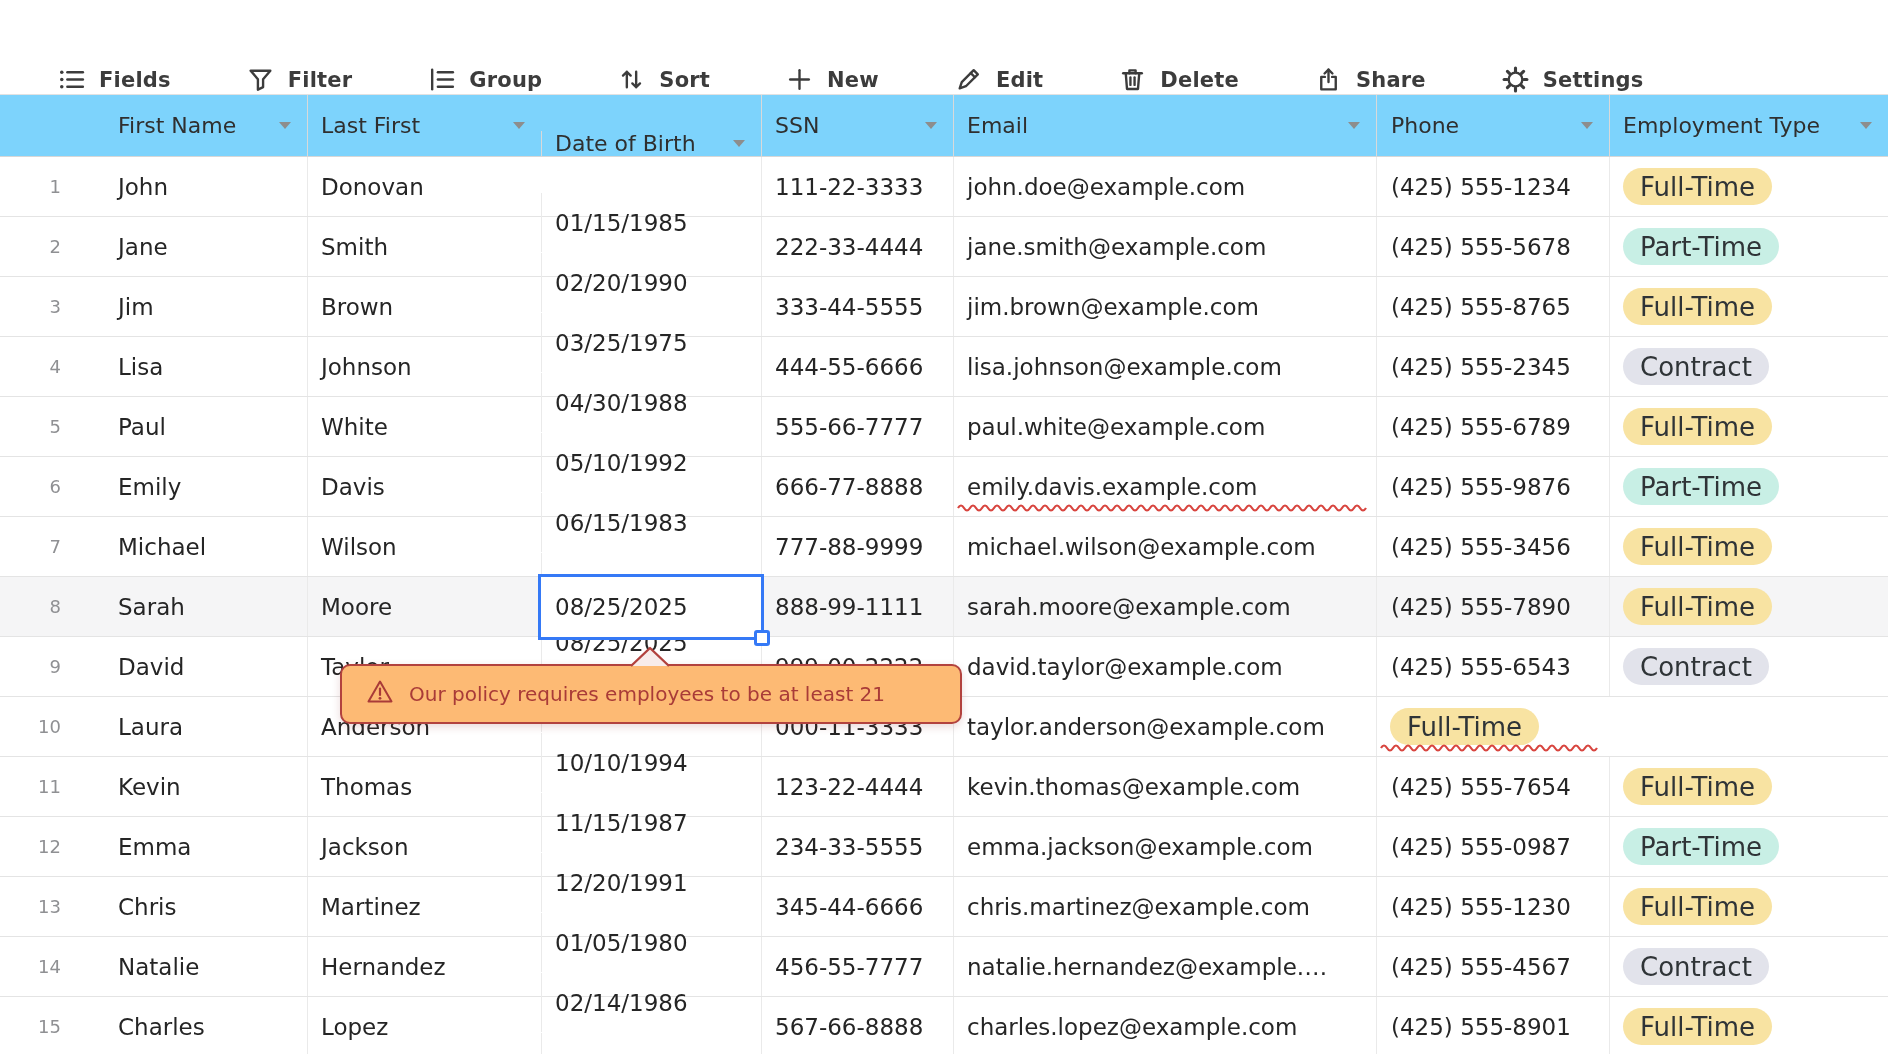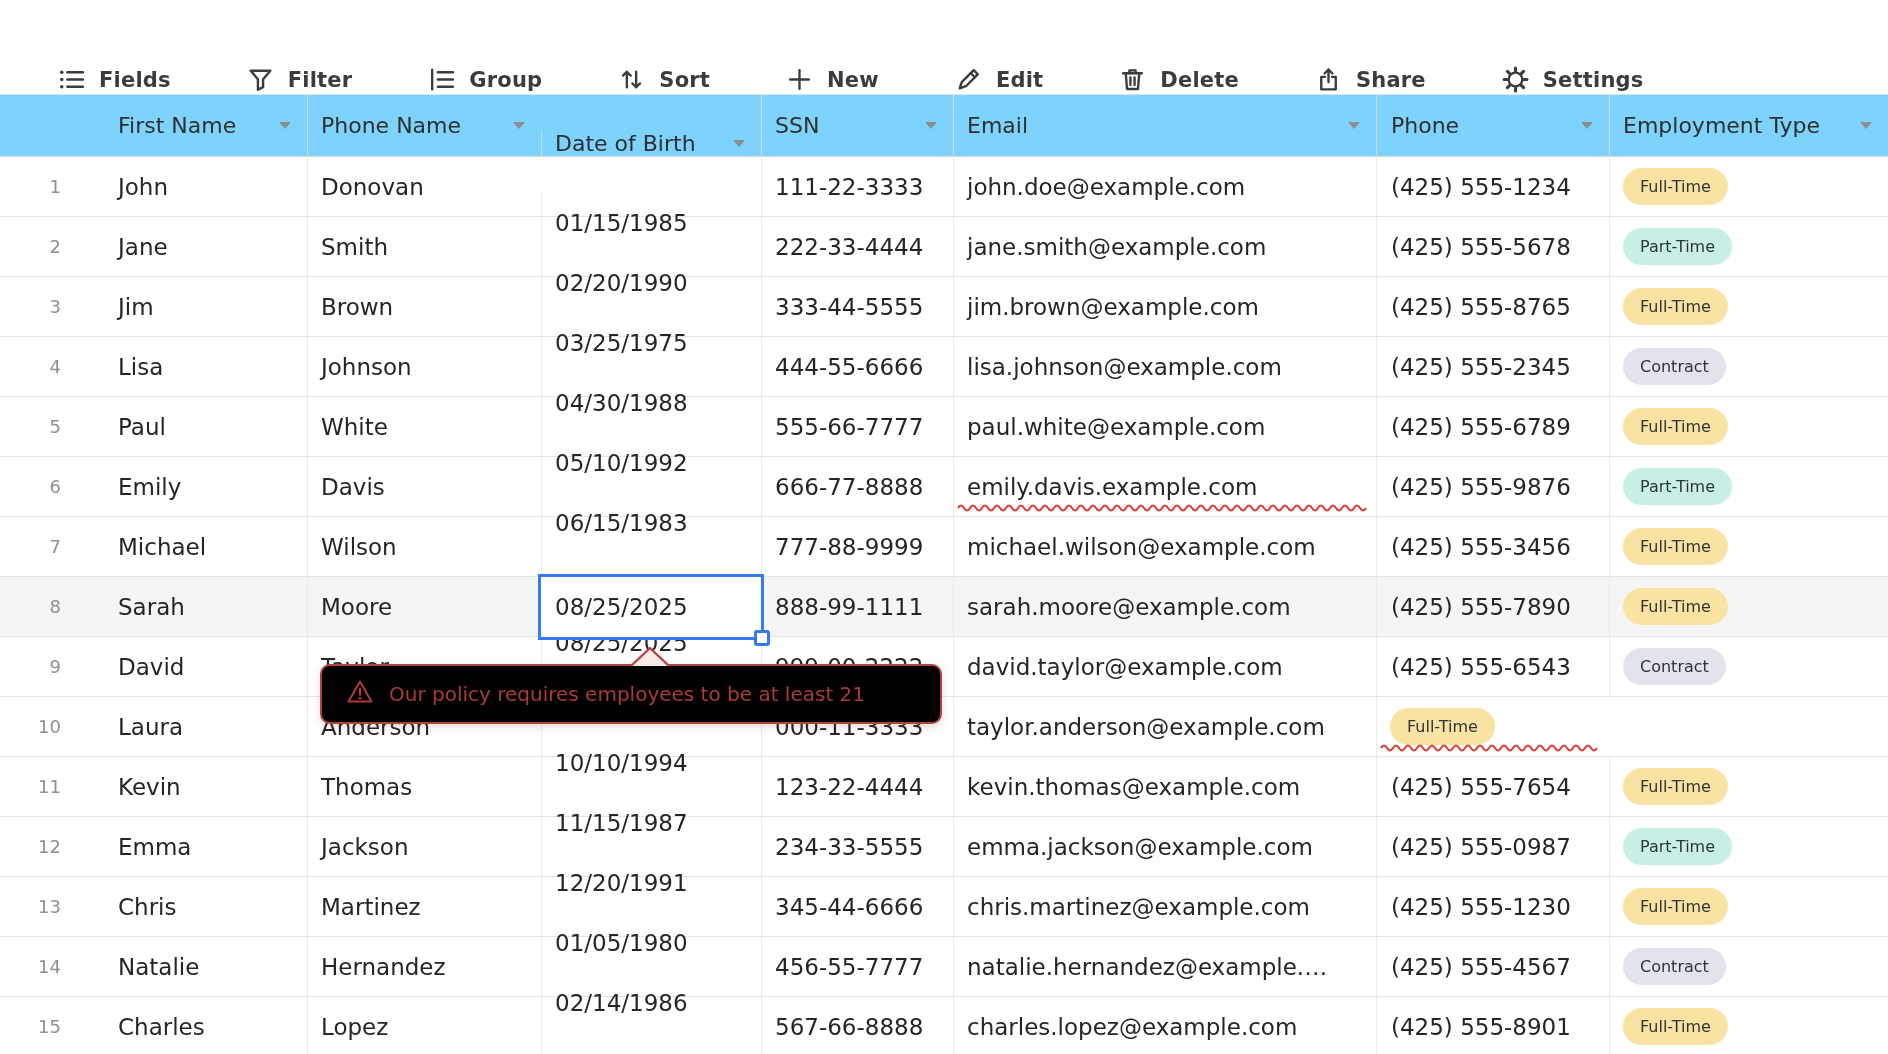--- a/index.html
+++ b/index.html
@@ -31,31 +31,31 @@
   .cell.bl{border-left:1px solid #eaeaea;}
   .c-num{width:105px;justify-content:flex-end;padding-right:44px;font-size:18px;color:#8f9093;}
   .c-first{width:202px;}
   .c-last{width:234px;}
   .c-dob{width:220px;margin-top:36px;}
   .c-ssn{width:192px;}
   .c-email{width:423px;}
   .c-phone{width:233px;padding-left:14px;}
   .c-emp{width:279px;}
   .badge{display:inline-flex;align-items:center;height:37px;padding:0 17px;border-radius:19px;
-         font-size:16px;color:#2f3437;}
+         font-size:26px;color:#2f3437;}
 
   
   .squiggle{position:absolute;z-index:5;overflow:visible;}
   .selection{position:absolute;left:538px;top:574px;width:226px;height:66px;z-index:30;
              border:3px solid #3579f6;background:#fff;display:flex;align-items:center;
              padding-left:14px;font-size:23px;color:#252525;}
   .fill-handle{position:absolute;right:-9px;bottom:-9px;width:16px;height:16px;background:#fff;
                border:3px solid #3579f6;border-radius:3px;}
-  .tooltip{position:absolute;left:320px;top:664px;width:622px;height:60px;z-index:40;
-           background:#000000;border:2px solid #b2423e;border-radius:10px;
+  .tooltip{position:absolute;left:340px;top:664px;width:622px;height:60px;z-index:40;
+           background:#fdba74;border:2px solid #b2423e;border-radius:10px;
            box-shadow:0 3px 9px rgba(140,50,50,.18);
            display:flex;align-items:center;padding-left:24px;gap:15px;}
   .tooltip-text{font-size:20px;color:#a93b38;white-space:nowrap;}
   .tooltip-caret{position:absolute;left:629px;top:645px;z-index:41;}
 </style>
 </head>
 <body>
 
 <div class="toolbar">
   <div class="tb-btn">
@@ -175,21 +175,21 @@
 </div>
 
 <div class="table">
   <div class="hdr">
     <div class="hdr-cell c-num"></div>
     <div class="hdr-cell c-first">
       <span>First Name</span>
       <span class="hdr-arrow"></span>
       </div>
     <div class="hdr-cell c-last bl">
-      <span>Phone Name</span>
+      <span>Last First</span>
       <span class="hdr-arrow"></span>
       </div>
     <div class="hdr-cell c-dob bl">
       <span>Date of Birth</span>
       <span class="hdr-arrow"></span>
       </div>
     <div class="hdr-cell c-ssn bl">
       <span>SSN</span>
       <span class="hdr-arrow"></span>
       </div>

